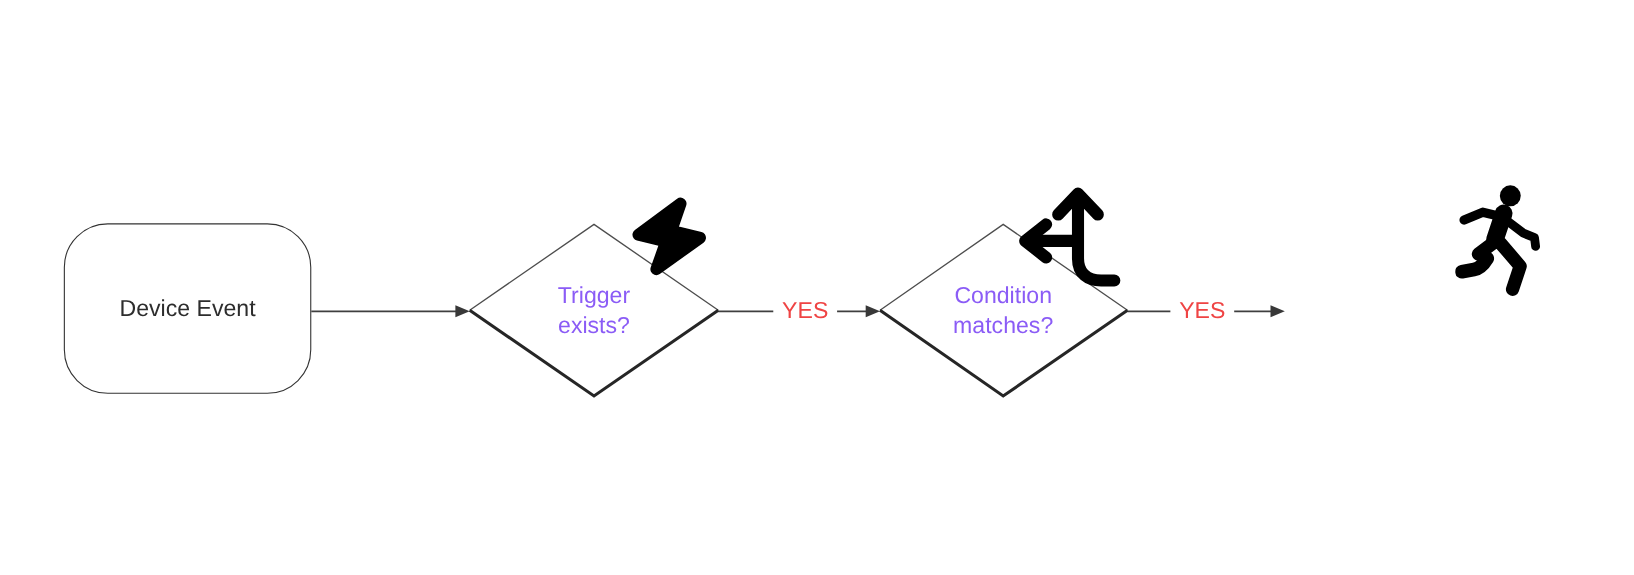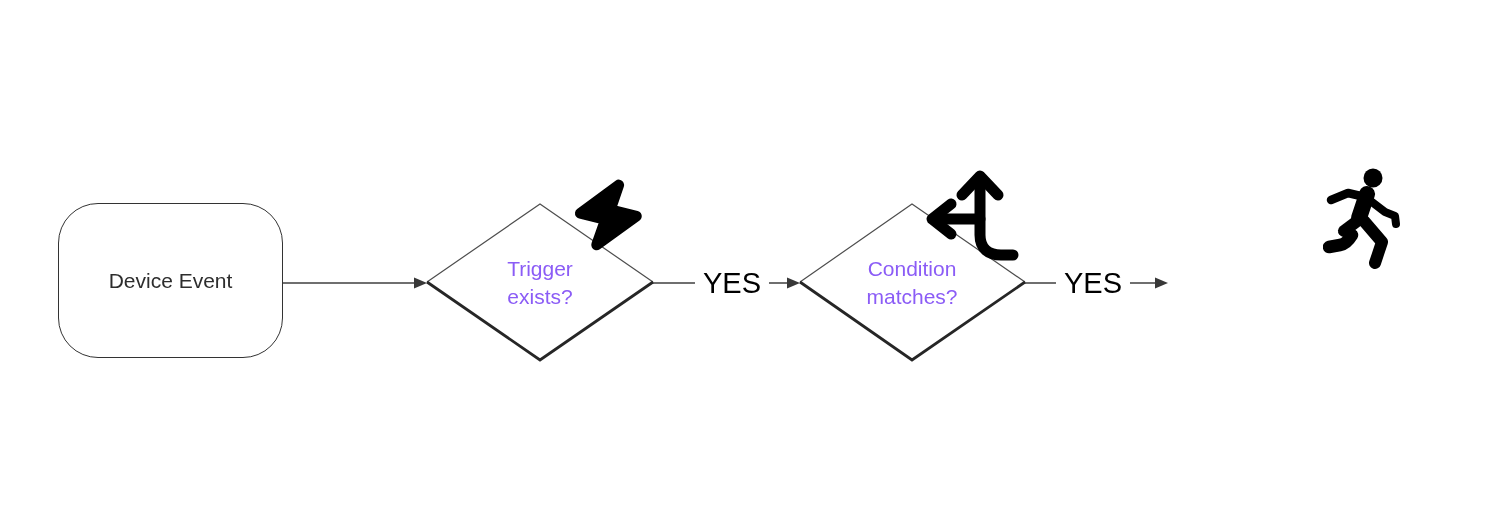--- a/index.html
+++ b/index.html
@@ -46,22 +46,22 @@
     font-size: 21px;
     line-height: 28px;
     color: #8b5cf6;
     text-align: center;
   }
   .edge-label {
     position: absolute;
     transform: translate(-50%, -50%);
     background: #ffffff;
     padding: 0 8px;
-    font-size: 29px;
-    color: #000000;
+    font-size: 21px;
+    color: #ef4444;
     line-height: 26px;
   }
   .icon {
     position: absolute;
   }
 </style>
 </head>
 <body>
 
 <div class="canvas">

